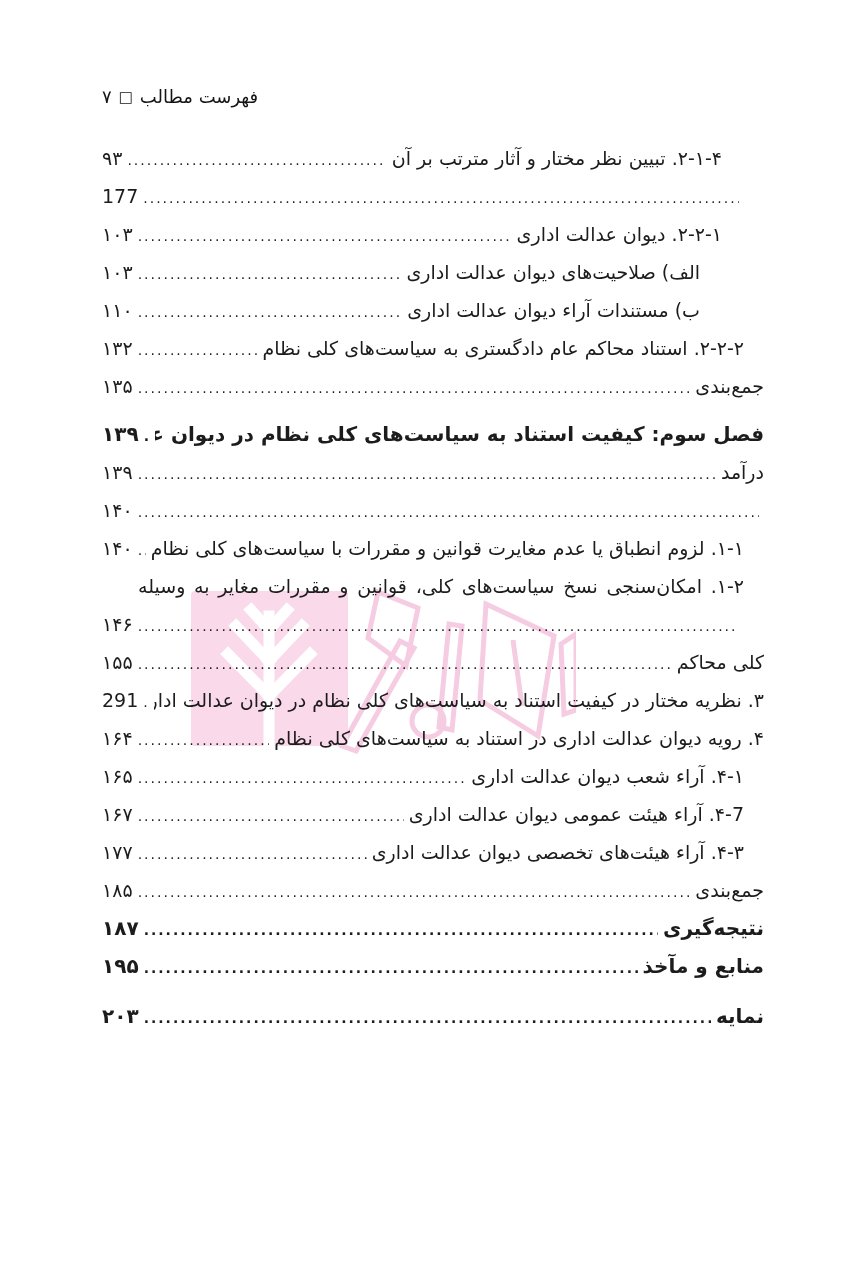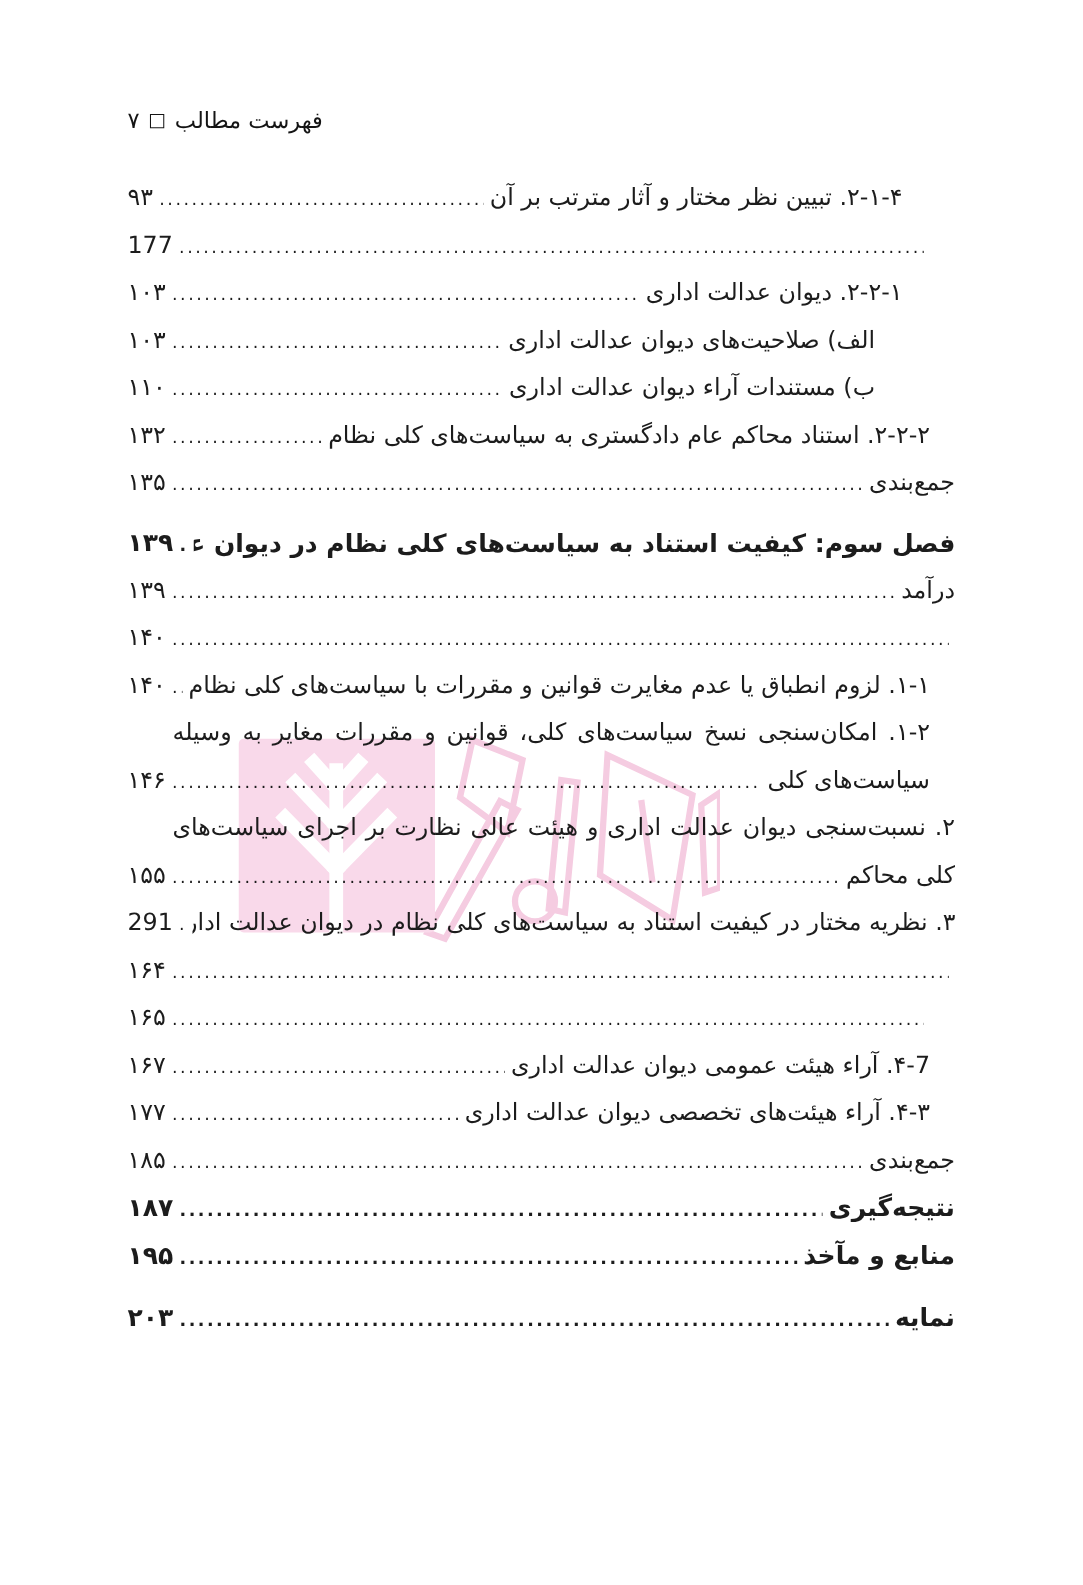--- a/index.html
+++ b/index.html
@@ -159,47 +159,45 @@
         <span class="t">۱-۱. لزوم انطباق یا عدم مغایرت قوانین و مقررات با سیاست‌های کلی نظام</span>
         <span class="dots">........................................................................................................................................................................................................</span>
         <span class="pg">۱۴۰</span>
       </div>
 
       <div class="row i1 fill">
         <span class="t">۱-۲. امکان‌سنجی نسخ سیاست‌های کلی، قوانین و مقررات مغایر به وسیله</span>
       </div>
 
       <div class="row i1">
-        <span class="t">سیاست‌های کلی</span>
         <span class="dots">........................................................................................................................................................................................................</span>
         <span class="pg">۱۴۶</span>
       </div>
 
-      <div class="row fill">
-        <span class="t">۲. نسبت‌سنجی دیوان عدالت اداری و هیئت عالی نظارت بر اجرای سیاست‌های</span>
-      </div>
 
       <div class="row">
         <span class="t">کلی محاکم</span>
         <span class="dots">........................................................................................................................................................................................................</span>
         <span class="pg">۱۵۵</span>
       </div>
 
       <div class="row">
         <span class="t">۳. نظریه مختار در کیفیت استناد به سیاست‌های کلی نظام در دیوان عدالت اداری</span>
         <span class="dots">........................................................................................................................................................................................................</span>
         <span class="pg">291</span>
       </div>
 
       <div class="row">
+        <span class="t">۴. رویه دیوان عدالت اداری در استناد به سیاست‌های کلی نظام</span>
         <span class="dots">........................................................................................................................................................................................................</span>
         <span class="pg">۱۶۴</span>
       </div>
 
       <div class="row i1">
+        <span class="t">۴-۱. آراء شعب دیوان عدالت اداری</span>
         <span class="dots">........................................................................................................................................................................................................</span>
         <span class="pg">۱۶۵</span>
       </div>
 
       <div class="row i1">
         <span class="t">۴-7. آراء هیئت عمومی دیوان عدالت اداری</span>
         <span class="dots">........................................................................................................................................................................................................</span>
         <span class="pg">۱۶۷</span>
       </div>
 

